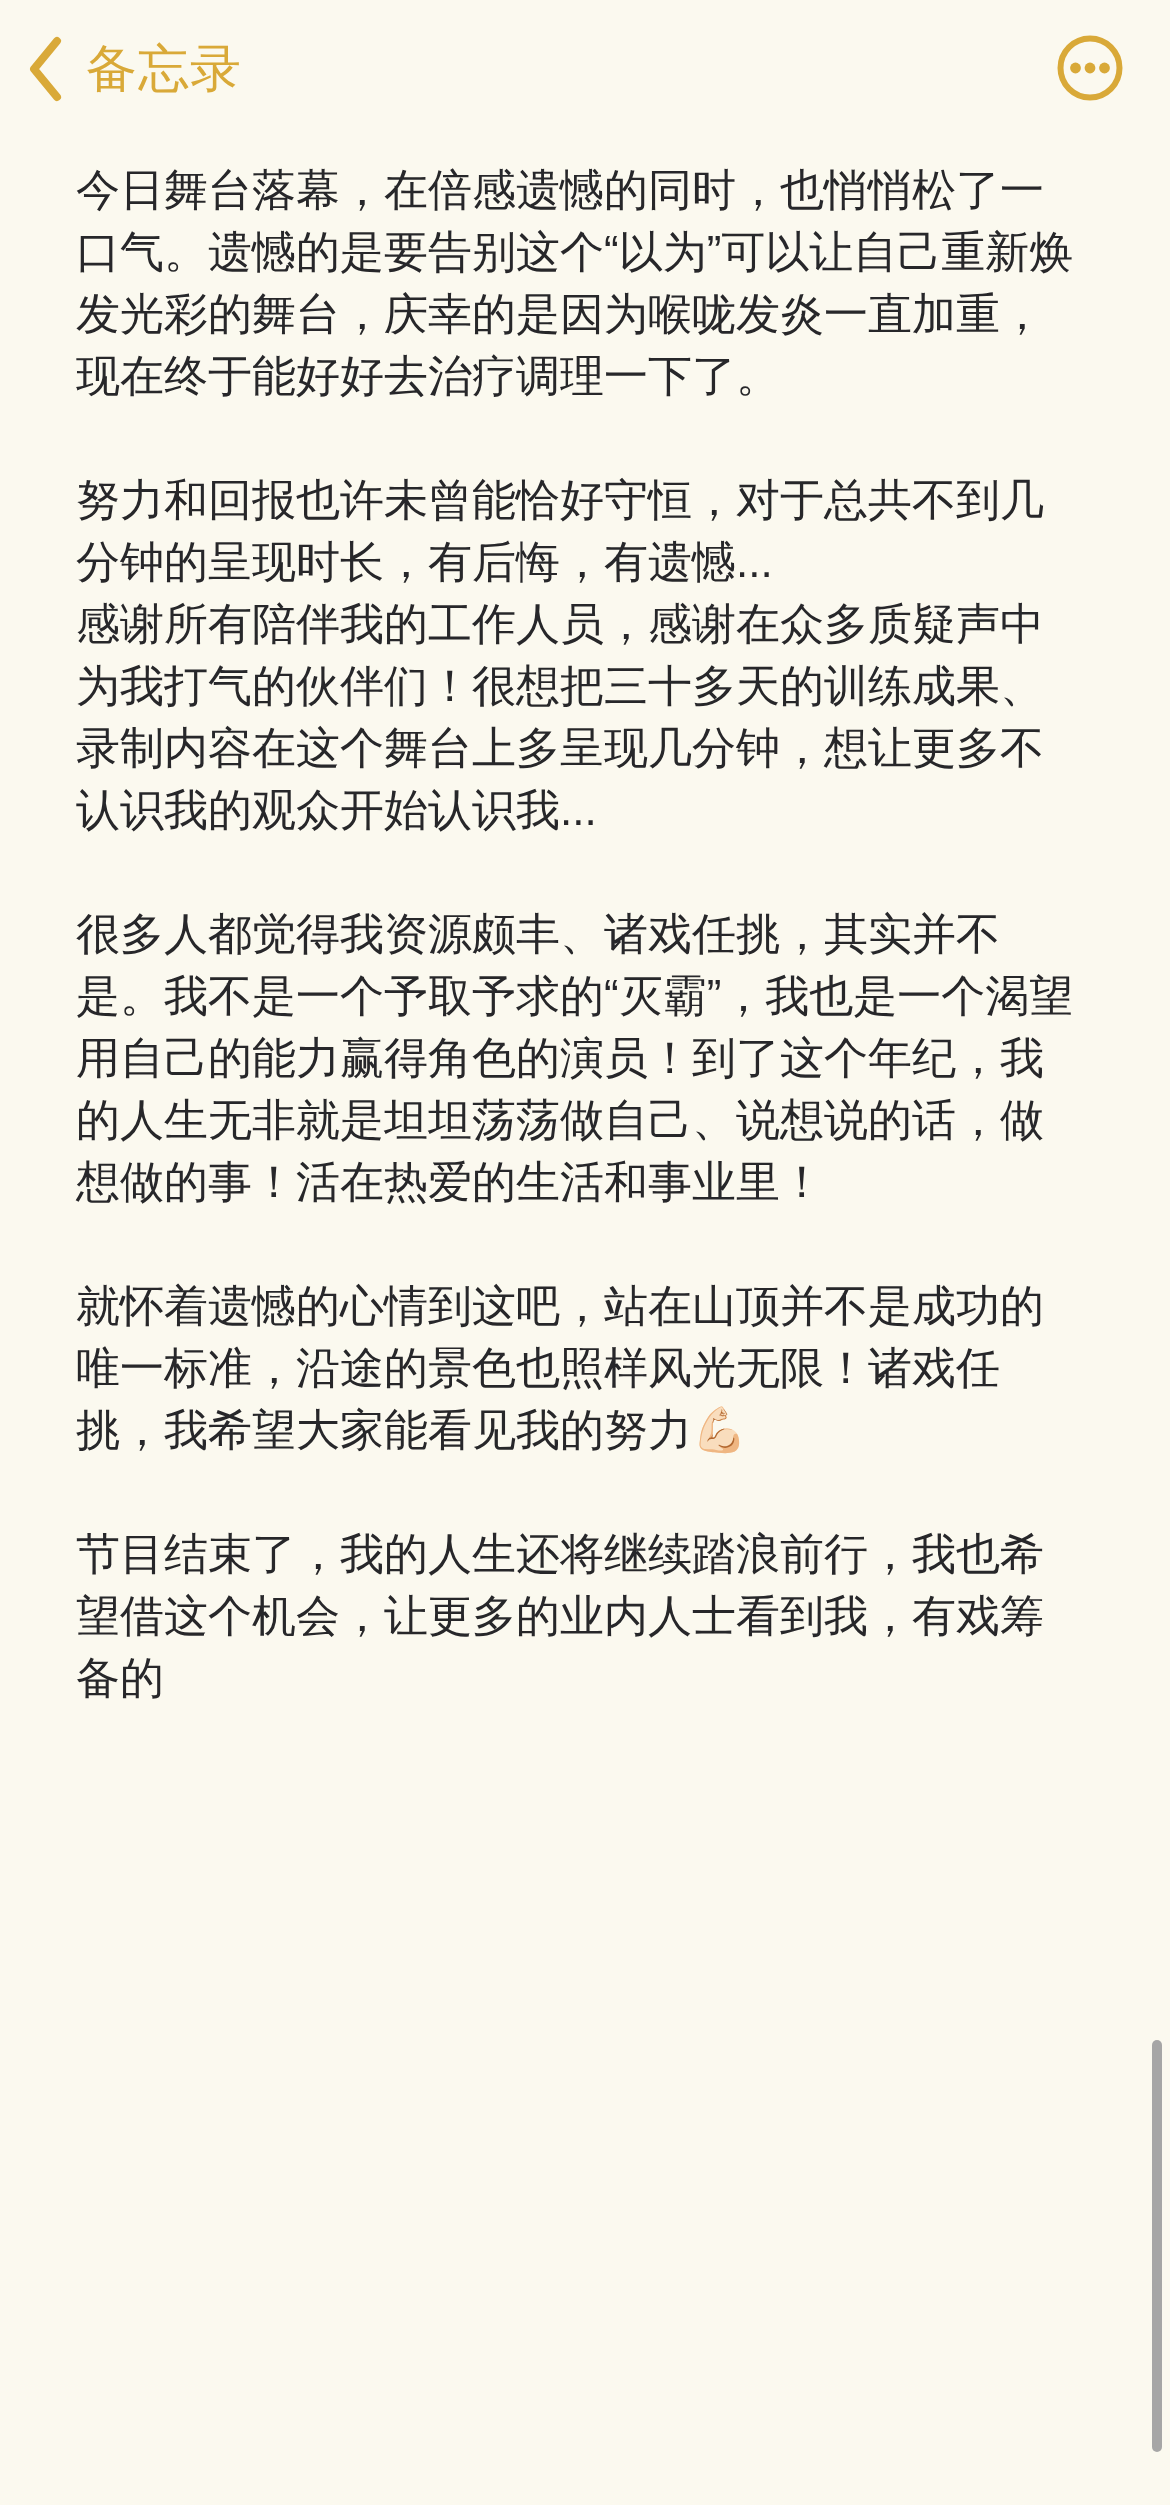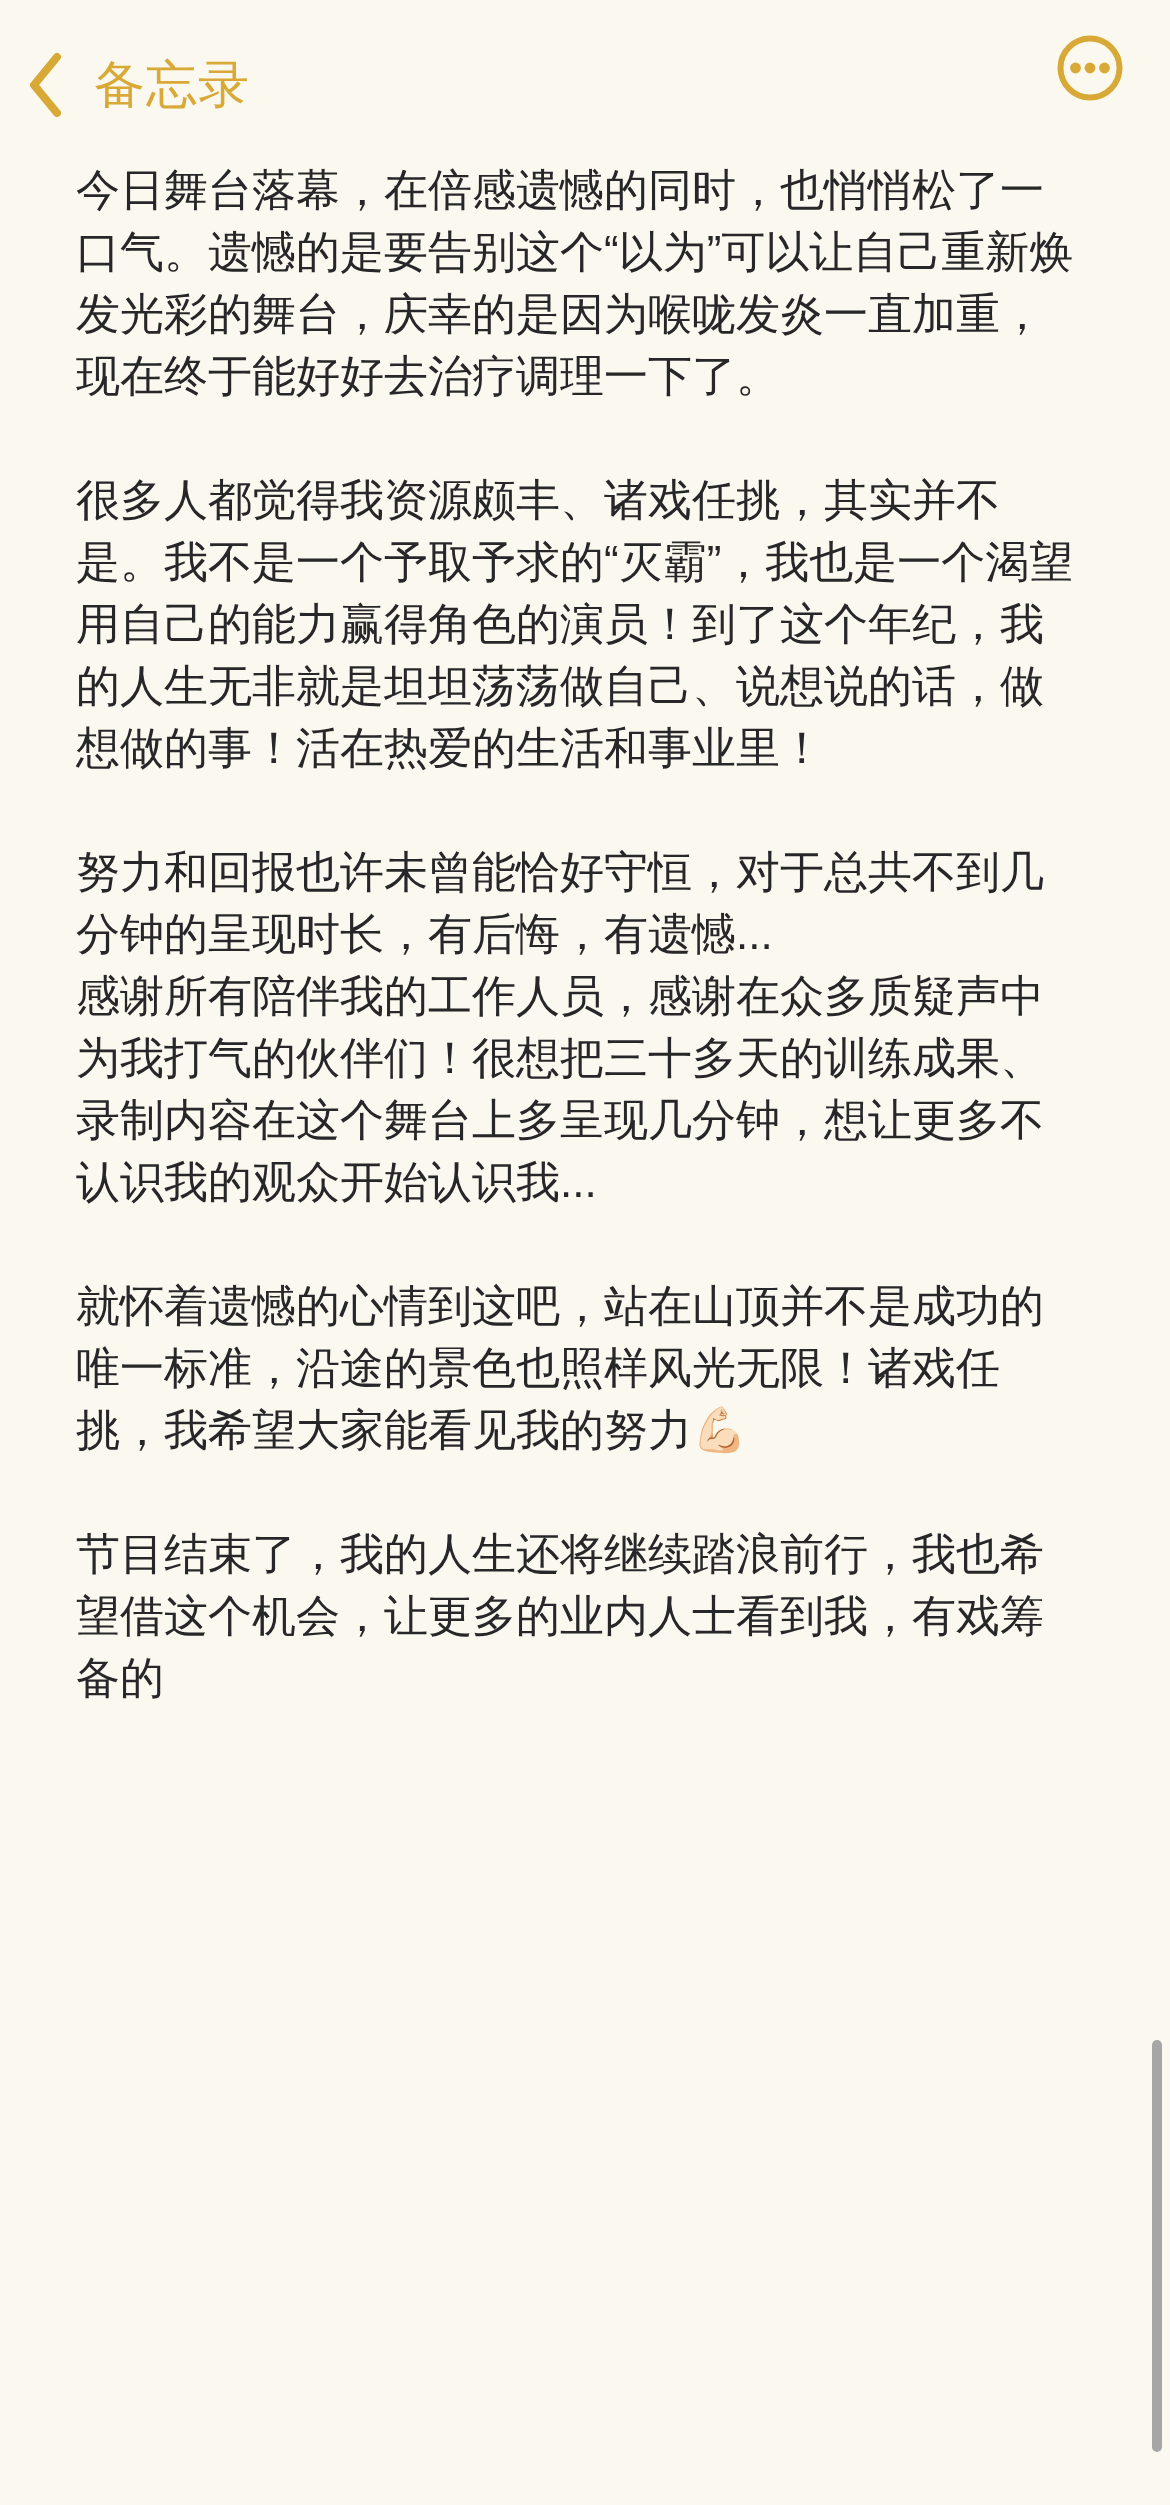--- a/index.html
+++ b/index.html
@@ -15,22 +15,22 @@
     background:var(--background);
     font-family:"Liberation Sans", sans-serif;
     position:relative;overflow:hidden;
     color:var(--text);
   }
   .nav-bar{
     position:absolute;top:0;left:0;right:0;height:150px;
     background:var(--background);
   }
   .back-button{
-    position:absolute;left:28px;top:50px;
-    display:flex;align-items:center;gap:32px;
+    position:absolute;left:28px;top:34px;
+    display:flex;align-items:center;gap:24px;
     color:var(--accent);cursor:pointer;
   }
   .back-button svg{display:block;}
   .back-label{
     font-size:51px;line-height:70px;font-weight:400;
     letter-spacing:1px;
   }
   .more-button{
     position:absolute;right:47px;top:35px;
     width:66px;height:66px;cursor:pointer;
@@ -77,22 +77,22 @@
           <circle cx="33" cy="33" r="5.4" fill="#D9A938"></circle>
           <circle cx="47.5" cy="33" r="5.4" fill="#D9A938"></circle>
         </svg>
       </span>
     </div>
 
   </header>
 
   <main class="note-body">
       <p>今日舞台落幕，在倍感遗憾的同时，也悄悄松了一口气。遗憾的是要告别这个“以为”可以让自己重新焕发光彩的舞台，庆幸的是因为喉咙发炎一直加重，现在终于能好好去治疗调理一下了。</p>
-      <p>很多人都觉得我资源颇丰、诸戏任挑，其实并不是。我不是一个予取予求的“灭霸”，我也是一个渴望用自己的能力赢得角色的演员！到了这个年纪，我的人生无非就是坦坦荡荡做自己、说想说的话，做想做的事！活在热爱的生活和事业里！</p>
       <p>努力和回报也许未曾能恰好守恒，对于总共不到几分钟的呈现时长，有后悔，有遗憾...
 感谢所有陪伴我的工作人员，感谢在众多质疑声中为我打气的伙伴们！很想把三十多天的训练成果、录制内容在这个舞台上多呈现几分钟，想让更多不认识我的观众开始认识我...</p>
+      <p>很多人都觉得我资源颇丰、诸戏任挑，其实并不是。我不是一个予取予求的“灭霸”，我也是一个渴望用自己的能力赢得角色的演员！到了这个年纪，我的人生无非就是坦坦荡荡做自己、说想说的话，做想做的事！活在热爱的生活和事业里！</p>
       <p>就怀着遗憾的心情到这吧，站在山顶并不是成功的唯一标准，沿途的景色也照样风光无限！诸戏任挑，我希望大家能看见我的努力💪🏻</p>
       <p>节目结束了，我的人生还将继续踏浪前行，我也希望借这个机会，让更多的业内人士看到我，有戏筹备的</p>
     </main>
 
   <div class="scrollbar-thumb"></div>
 
 </div>
 
 </body></html>

